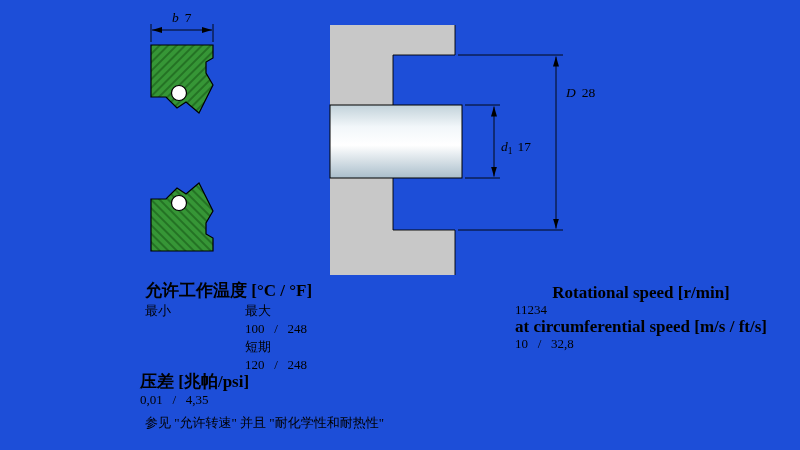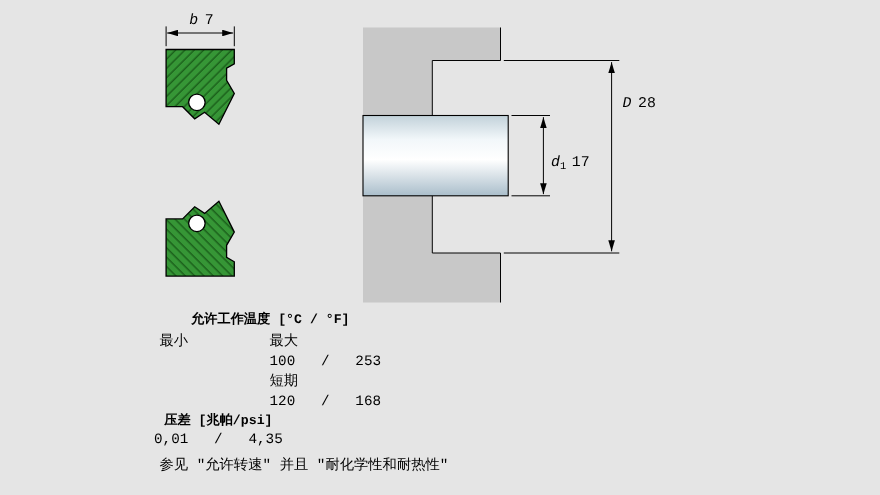--- a/index.html
+++ b/index.html
@@ -1,26 +1,26 @@
 <!DOCTYPE html>
 <html><head>
 <meta charset="utf-8">
 <style>
   html,body{margin:0;padding:0;background:#fff;}
   .page{
     position:relative;
     width:800px;height:450px;
-    background:#e5e5e5;
-    font-family:Liberation Mono, monospace;
+    background:#1d4ed8;
+    font-family:Liberation Serif, serif;
     color:#000;
     overflow:hidden;
   }
   .abs{position:absolute;}
   .drawings{position:absolute;left:0;top:0;}
-  .heading{font-weight:bold;font-size:12px;line-height:18px;white-space:pre;text-align:center;}
+  .heading{font-weight:bold;font-size:17px;line-height:18px;white-space:pre;text-align:center;}
   .txt{font-size:13px;line-height:18px;white-space:pre;}
   .temp-block{left:145px;top:282px;}
   .cols{display:flex;margin-top:2px;}
   .min-col{width:100px;}
   .pressure-block{left:140px;top:373px;}
   .note-block{left:145px;top:414px;}
   .speed-block{left:515px;top:284px;}
   .speed-block .txt,.speed-block .heading{line-height:17px;}
 </style>
 </head>
@@ -92,30 +92,36 @@
   </svg>
 
   <div class="abs temp-block">
     <div class="heading">允许工作温度 [°C / °F]</div>
     <div class="cols">
       <div class="min-col">
         <div class="txt">最小</div>
       </div>
       <div>
         <div class="txt">最大</div>
-        <div class="txt">100   /   253</div>
+        <div class="txt">100   /   248</div>
         <div class="txt">短期</div>
-        <div class="txt">120   /   168</div>
+        <div class="txt">120   /   248</div>
       </div>
     </div>
   </div>
 
   <div class="abs pressure-block">
     <div class="heading">压差 [兆帕/psi]</div>
     <div class="txt">0,01   /   4,35</div>
   </div>
 
   <div class="abs note-block">
     <div class="txt">参见 "允许转速" 并且 "耐化学性和耐热性"</div>
   </div>
 
+  <div class="abs speed-block">
+    <div class="heading">Rotational speed [r/min]</div>
+    <div class="txt">11234</div>
+    <div class="heading">at circumferential speed [m/s / ft/s]</div>
+    <div class="txt">10   /   32,8</div>
+  </div>
 
 </div>
 
 </body></html>

